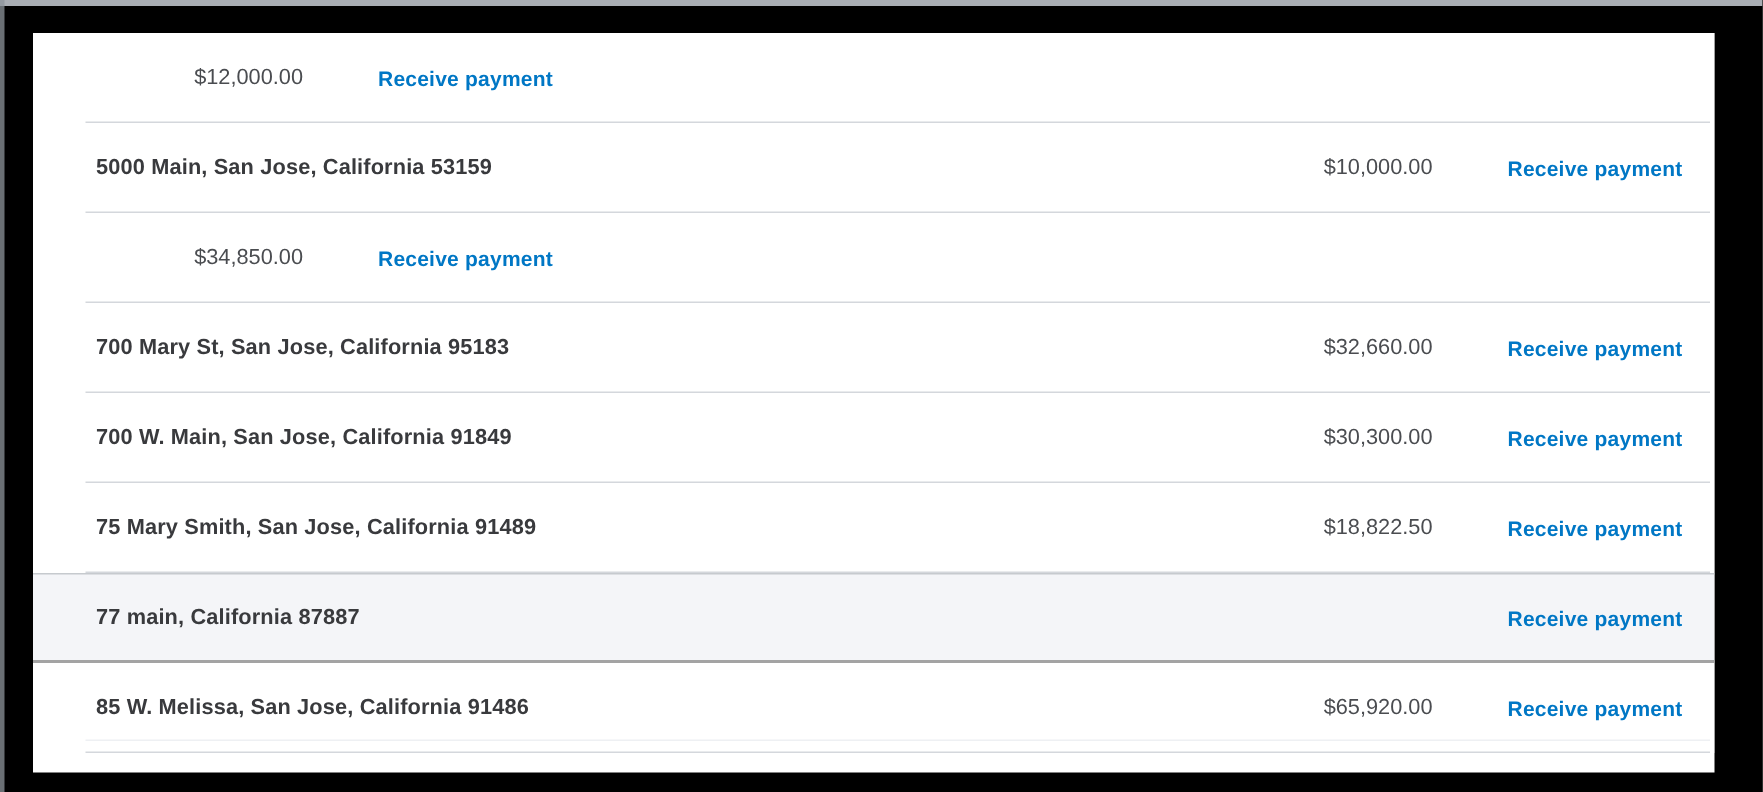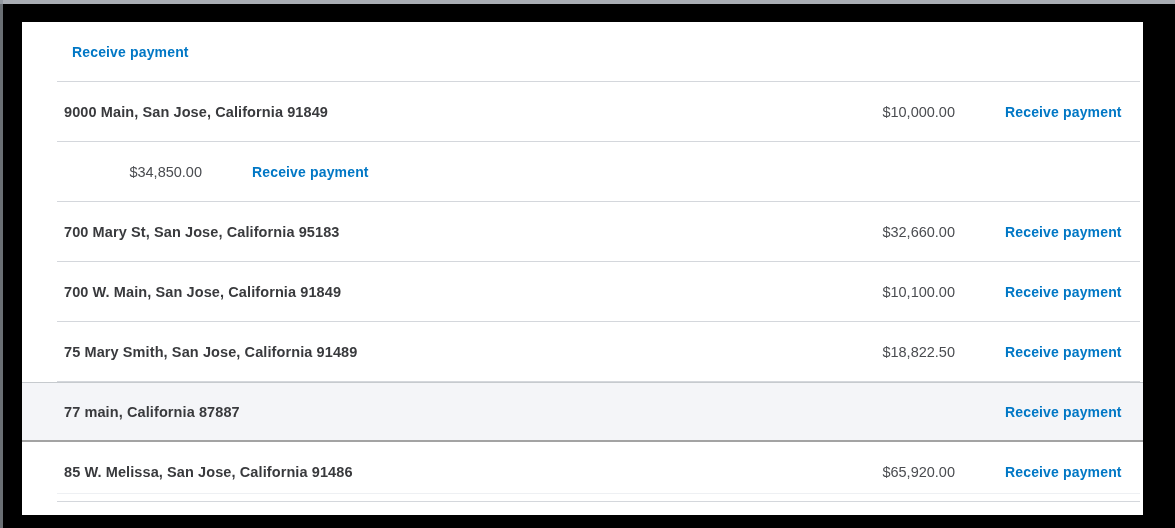--- a/index.html
+++ b/index.html
@@ -132,27 +132,28 @@
 <body>
 
 <div id="app-frame">
 
   <div id="frame-top-strip"></div>
   <div id="frame-left-strip"></div>
 
   <div id="list-panel">
     <div id="rows-container">
         <div class="row">
-          <div class="cell-action">
-            <a class="action-link">Receive payment</a>
-          </div>
-          <div class="divider"></div>
-        </div>
-        <div class="row">
-          <div class="cell-address">9000 Main, San Jose, California 91849</div>
+          <div class="cell-amount">$12,000.00</div>
+          <div class="cell-action">
+            <a class="action-link">Receive payment</a>
+          </div>
+          <div class="divider"></div>
+        </div>
+        <div class="row">
+          <div class="cell-address">5000 Main, San Jose, California 53159</div>
           <div class="cell-amount">$10,000.00</div>
           <div class="cell-action">
             <a class="action-link">Receive payment</a>
           </div>
           <div class="divider"></div>
         </div>
         <div class="row">
           <div class="cell-amount">$34,850.00</div>
           <div class="cell-action">
             <a class="action-link">Receive payment</a>
@@ -162,21 +163,21 @@
         <div class="row">
           <div class="cell-address">700 Mary St, San Jose, California 95183</div>
           <div class="cell-amount">$32,660.00</div>
           <div class="cell-action">
             <a class="action-link">Receive payment</a>
           </div>
           <div class="divider"></div>
         </div>
         <div class="row">
           <div class="cell-address">700 W. Main, San Jose, California 91849</div>
-          <div class="cell-amount">$10,100.00</div>
+          <div class="cell-amount">$30,300.00</div>
           <div class="cell-action">
             <a class="action-link">Receive payment</a>
           </div>
           <div class="divider"></div>
         </div>
         <div class="row">
           <div class="cell-address">75 Mary Smith, San Jose, California 91489</div>
           <div class="cell-amount">$18,822.50</div>
           <div class="cell-action">
             <a class="action-link">Receive payment</a>

